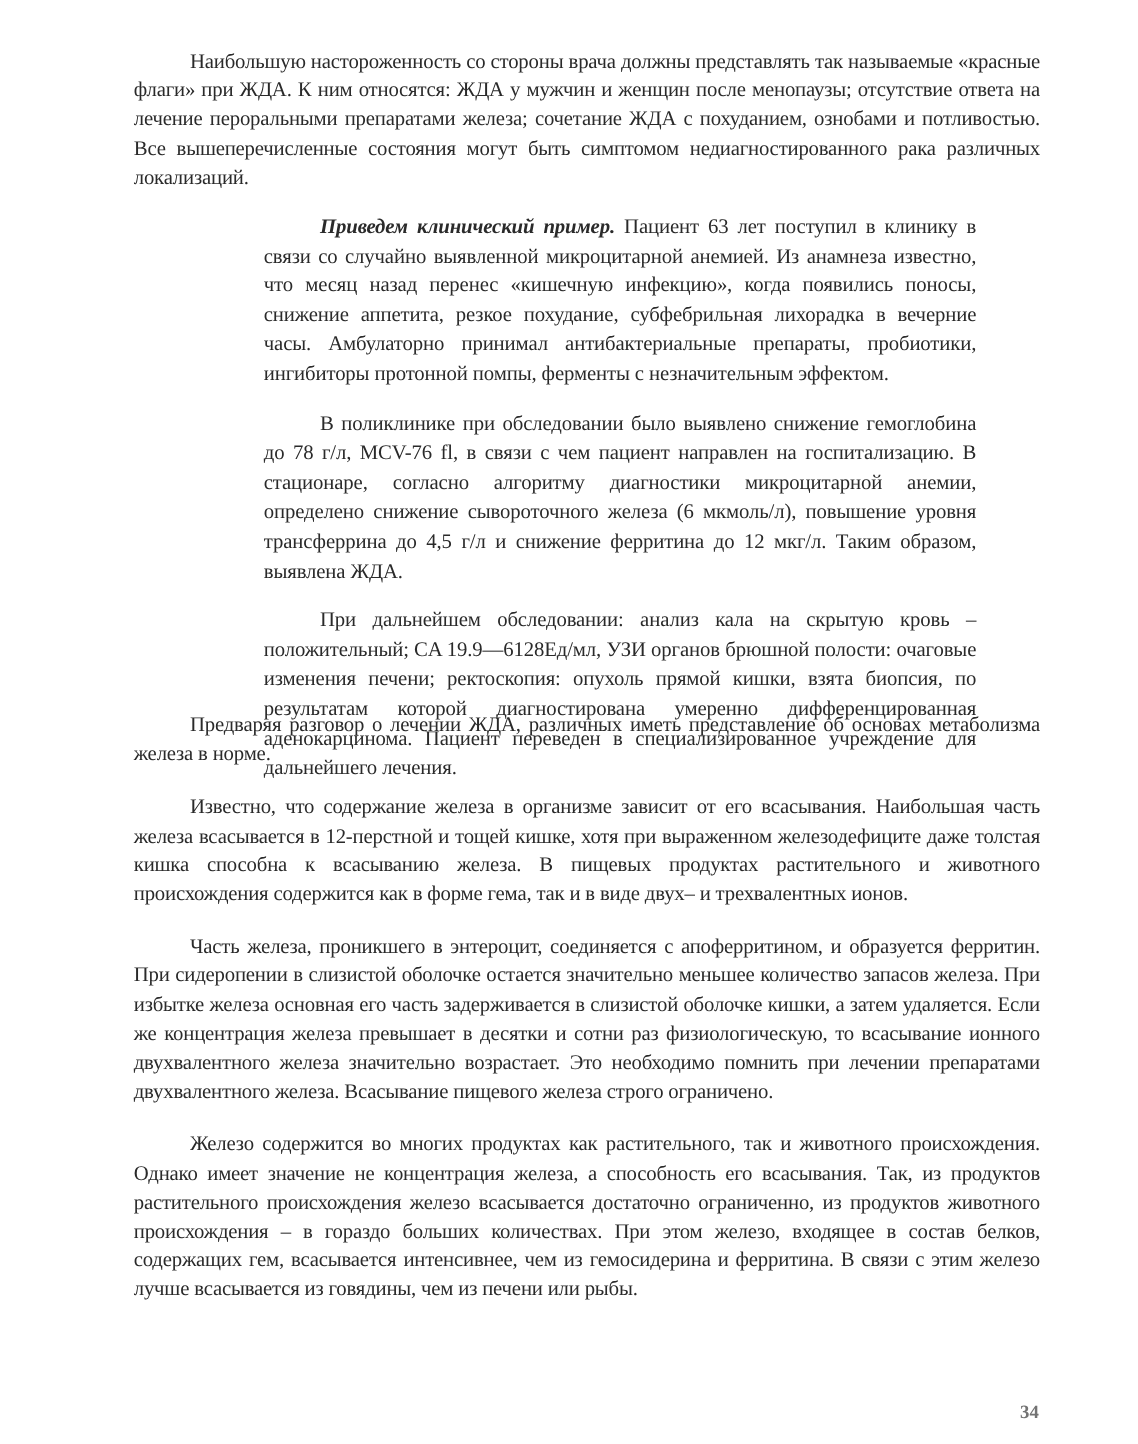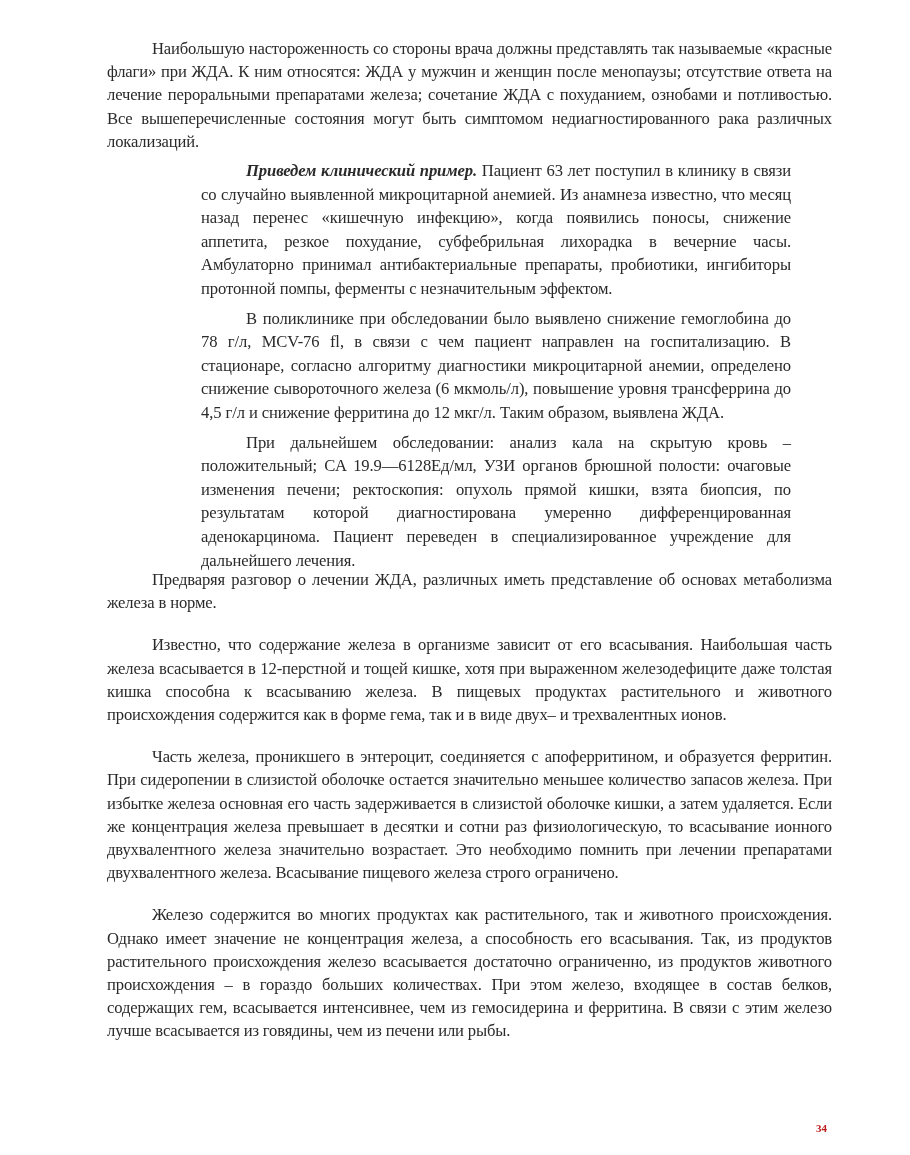--- a/index.html
+++ b/index.html
@@ -39,33 +39,33 @@
     .block {
       position: absolute;
       left: 195px;
       width: 602px;
       font-size: 16.6px;
       line-height: 23.6px;
       text-align: justify;
       letter-spacing: -0.1px;
     }
     .block p {
-      margin: 6px;
+      margin: 16px;
       text-indent: 45px;
       text-align: justify;
     }
     .block p + p { margin-top: 2px; }
     .bi { font-weight: bold; font-style: italic; }
     .page-number {
       position: absolute;
       left: 816px;
       top: 1122px;
-      font-size: 11px;
+      font-size: 15px;
       font-weight: bold;
-      color: #b91c1c;
+      color: #737373;
       font-family: "Liberation Serif", serif;
     }
   </style>
 </head>
 <body>
 
 <div class="page">
 
   <div class="main" style="top:37px;">
     <p>Наибольшую настороженность со стороны врача должны представлять так называемые «красные флаги» при ЖДА. К ним относятся: ЖДА у мужчин и женщин после менопаузы; отсутствие ответа на лечение пероральными препаратами железа; сочетание ЖДА с похуданием, ознобами и потливостью. Все вышеперечисленные состояния могут быть симптомом недиагностированного рака различных локализаций.</p>

